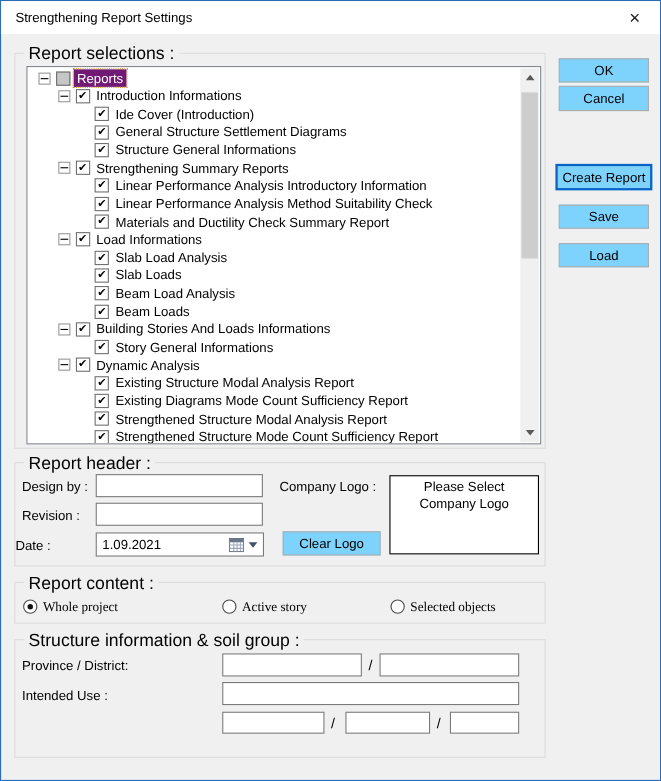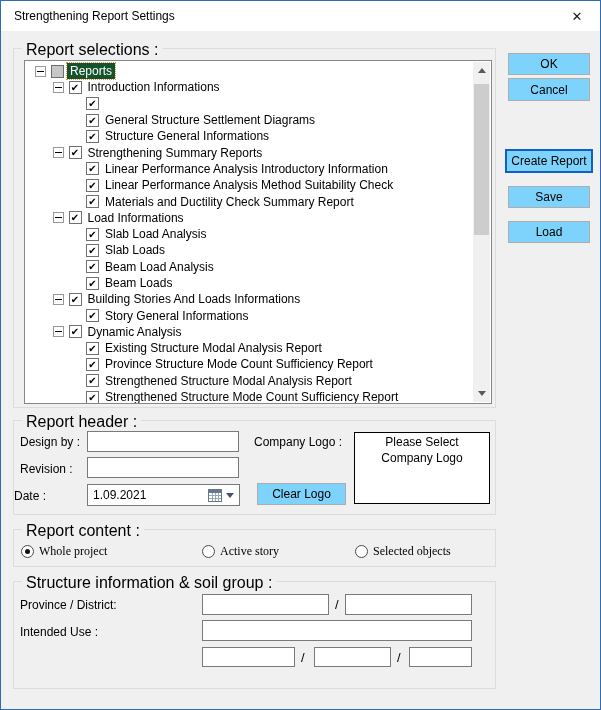--- a/index.html
+++ b/index.html
@@ -42,21 +42,21 @@
   .expand-box::after { content:""; width:7px; height:1px; background:#000; }
   .expand-spacer { width:16px; flex:none; }
   .tree-check {
     width:13px; height:13px; border:1px solid #707070; background:#fff;
     display:inline-flex; align-items:center; justify-content:center;
     margin-right:3px; flex:none; font-size:10px; line-height:11px; color:#000;
   }
   .tree-check.partial { background:#c6c6c6; border-color:#6d6d6d; }
   .tree-label { padding:1px 3px; }
   .tree-label.selected {
-    background:#14532d; color:#fff; outline:1px dotted #e09a38;
+    background:#701a75; color:#fff; outline:1px dotted #e09a38;
   }
 
   
   .scrollbar {
     position:absolute; top:1px; right:1px; bottom:1px; width:17px;
     background:#f0f0f0;
   }
   .scroll-arrow { position:absolute; left:0; width:17px; height:17px;
     display:flex; align-items:center; justify-content:center; }
   .scroll-arrow.up { top:0; }
@@ -125,20 +125,21 @@
             <span class="tree-label selected">Reports</span>
           </div>
           <div class="tree-row" style="padding-left: 27.5px;">
             <span class="expand-box"></span>
             <span class="tree-check checked">✔</span>
             <span class="tree-label">Introduction Informations</span>
           </div>
           <div class="tree-row" style="padding-left: 45px;">
             <span class="expand-spacer"></span>
             <span class="tree-check checked">✔</span>
+            <span class="tree-label">Ide Cover (Introduction)</span>
           </div>
           <div class="tree-row" style="padding-left: 45px;">
             <span class="expand-spacer"></span>
             <span class="tree-check checked">✔</span>
             <span class="tree-label">General Structure Settlement Diagrams</span>
           </div>
           <div class="tree-row" style="padding-left: 45px;">
             <span class="expand-spacer"></span>
             <span class="tree-check checked">✔</span>
             <span class="tree-label">Structure General Informations</span>
@@ -204,21 +205,21 @@
             <span class="tree-label">Dynamic Analysis</span>
           </div>
           <div class="tree-row" style="padding-left: 45px;">
             <span class="expand-spacer"></span>
             <span class="tree-check checked">✔</span>
             <span class="tree-label">Existing Structure Modal Analysis Report</span>
           </div>
           <div class="tree-row" style="padding-left: 45px;">
             <span class="expand-spacer"></span>
             <span class="tree-check checked">✔</span>
-            <span class="tree-label">Province Structure Mode Count Sufficiency Report</span>
+            <span class="tree-label">Existing Diagrams Mode Count Sufficiency Report</span>
           </div>
           <div class="tree-row" style="padding-left: 45px;">
             <span class="expand-spacer"></span>
             <span class="tree-check checked">✔</span>
             <span class="tree-label">Strengthened Structure Modal Analysis Report</span>
           </div>
           <div class="tree-row" style="padding-left: 45px;">
             <span class="expand-spacer"></span>
             <span class="tree-check checked">✔</span>
             <span class="tree-label">Strengthened Structure Mode Count Sufficiency Report</span>

